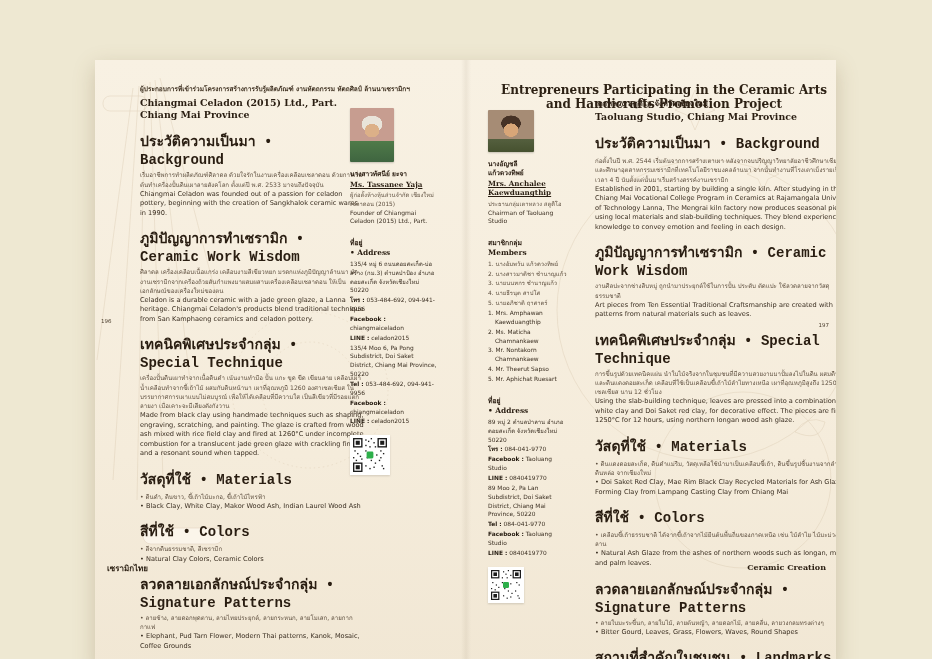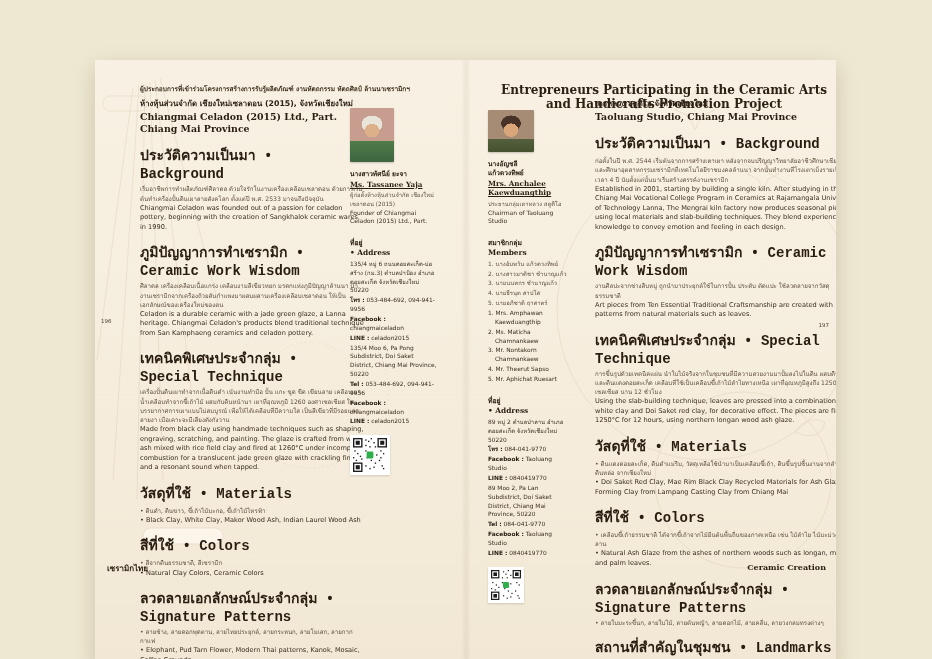--- a/index.html
+++ b/index.html
@@ -86,21 +86,20 @@
     </g>
     <rect x="48" y="468" width="80" height="16" rx="8" fill="#fbf5ea" stroke="#e6d9c5" stroke-width="0.7"></rect>
   </svg>
 
   <div class="fold"></div>
 
   <div class="hd hd-th">ผู้ประกอบการที่เข้าร่วมโครงการสร้างการรับรู้ผลิตภัณฑ์ งานหัตถกรรม หัตถศิลป์ ล้านนาเซรามิกฯ</div>
   <div class="hd hd-en">Entrepreneurs Participating in the Ceramic Arts and Handicrafts Promotion Project</div>
 
   <div class="col col-lmain">
-    <p class="title-th">ห้างหุ้นส่วนจำกัด เชียงใหม่เซลาดอน (2015), จังหวัดเชียงใหม่</p>
     <p class="title-en">Chiangmai Celadon (2015) Ltd., Part.</p>
     <p class="title-en">Chiang Mai Province</p>
 
     <div class="sec">
       <h3>ประวัติความเป็นมา • Background</h3>
       <p class="th">เริ่มอาชีพการทำผลิตภัณฑ์ศิลาดล ด้วยใจรักในงานเครื่องเคลือบเซลาดอน ด้วยการเริ่มต้นทำเครื่องปั้นดินเผาลายสังคโลก ตั้งแต่ปี พ.ศ. 2533 มาจนถึงปัจจุบัน</p>
       <p class="en">Chiangmai Celadon was founded out of a passion for celadon pottery, beginning with the creation of Sangkhalok ceramic wares in 1990.</p>
     </div>
     <div class="sec">
       <h3>ภูมิปัญญาการทำเซรามิก • Ceramic Work Wisdom</h3>
@@ -297,20 +296,21 @@
       <p class="en">• Doi Saket Red Clay, Mae Rim Black Clay Recycled Materials for Ash Glaze, Forming Clay from Lampang Casting Clay from Chiang Mai</p>
     </div>
     <div class="sec">
       <h3>สีที่ใช้ • Colors</h3>
       <p class="th">• เคลือบขี้เถ้าธรรมชาติ ได้จากขี้เถ้าจากไม้ยืนต้นพื้นถิ่นของภาคเหนือ เช่น ไม้ลำไย ไม้มะม่วง ใบลาน</p>
       <p class="en">• Natural Ash Glaze from the ashes of northern woods such as longan, mango, and palm leaves.</p>
     </div>
     <div class="sec">
       <h3>ลวดลายเอกลักษณ์ประจำกลุ่ม • Signature Patterns</h3>
       <p class="th">• ลายใบมะระขี้นก, ลายใบไม้, ลายต้นหญ้า, ลายดอกไม้, ลายคลื่น, ลายวงกลมทรงต่างๆ</p>
+      <p class="en">• Bitter Gourd, Leaves, Grass, Flowers, Waves, Round Shapes</p>
     </div>
     <div class="sec">
       <h3>สถานที่สำคัญในชุมชน • Landmarks</h3>
       <p class="th">• วัดป่าลาน หมู่ที่ 2 และวัดศรีประดู่</p>
       <p class="en">• Wat Pa Lan, Moo 2 and Wat Si Pradu</p>
     </div>
   </div>
 
   <div class="pn pn-l">196</div>
   <div class="pn pn-r">197</div>

